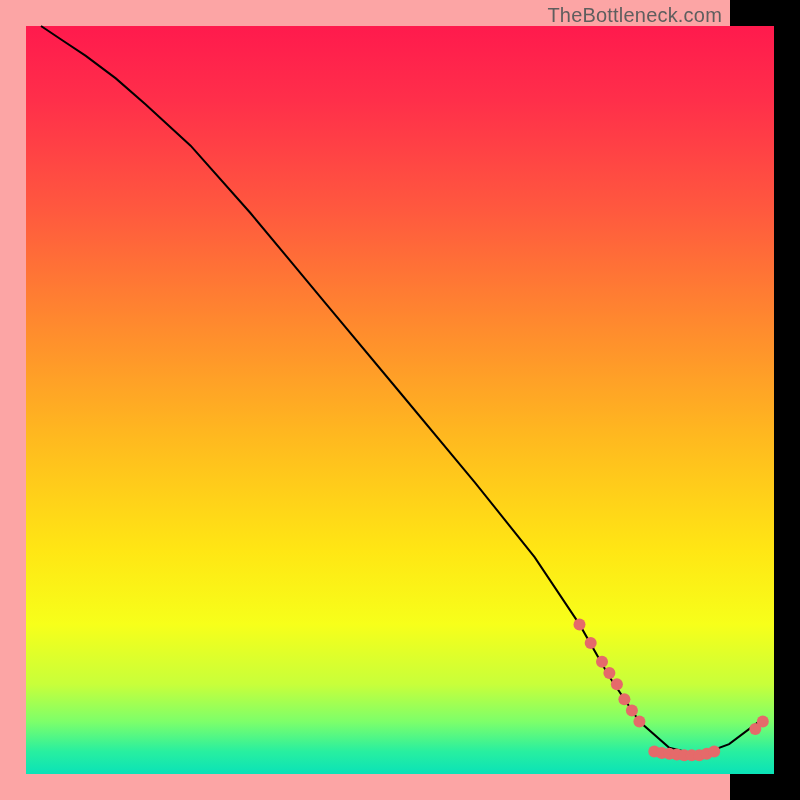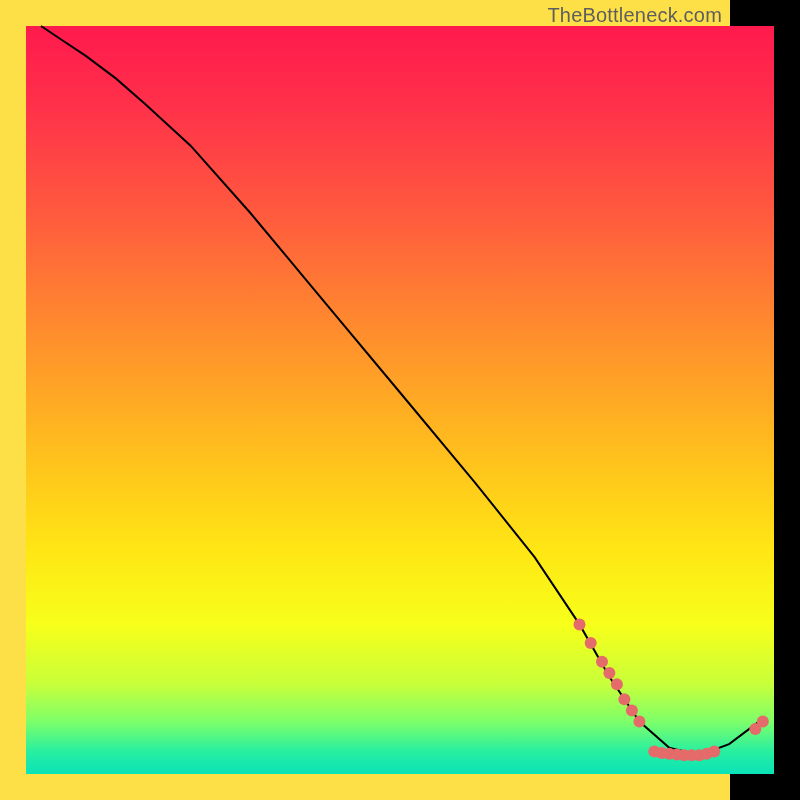--- a/index.html
+++ b/index.html
@@ -8,21 +8,21 @@
     width: 800px;
     height: 800px;
     background: #000;
     font-family: Arial, Helvetica, sans-serif;
     overflow: hidden;
   }
   .stage {
     position: relative;
     width: 730px;
     height: 800px;
-    background: #fde047;
+    background: #fca5a5;
     text-decoration: underline;
   }
   .plot {
     position: absolute;
     left: 26px;
     top: 26px;
     width: 748px;
     height: 748px;
     
     background: linear-gradient(

